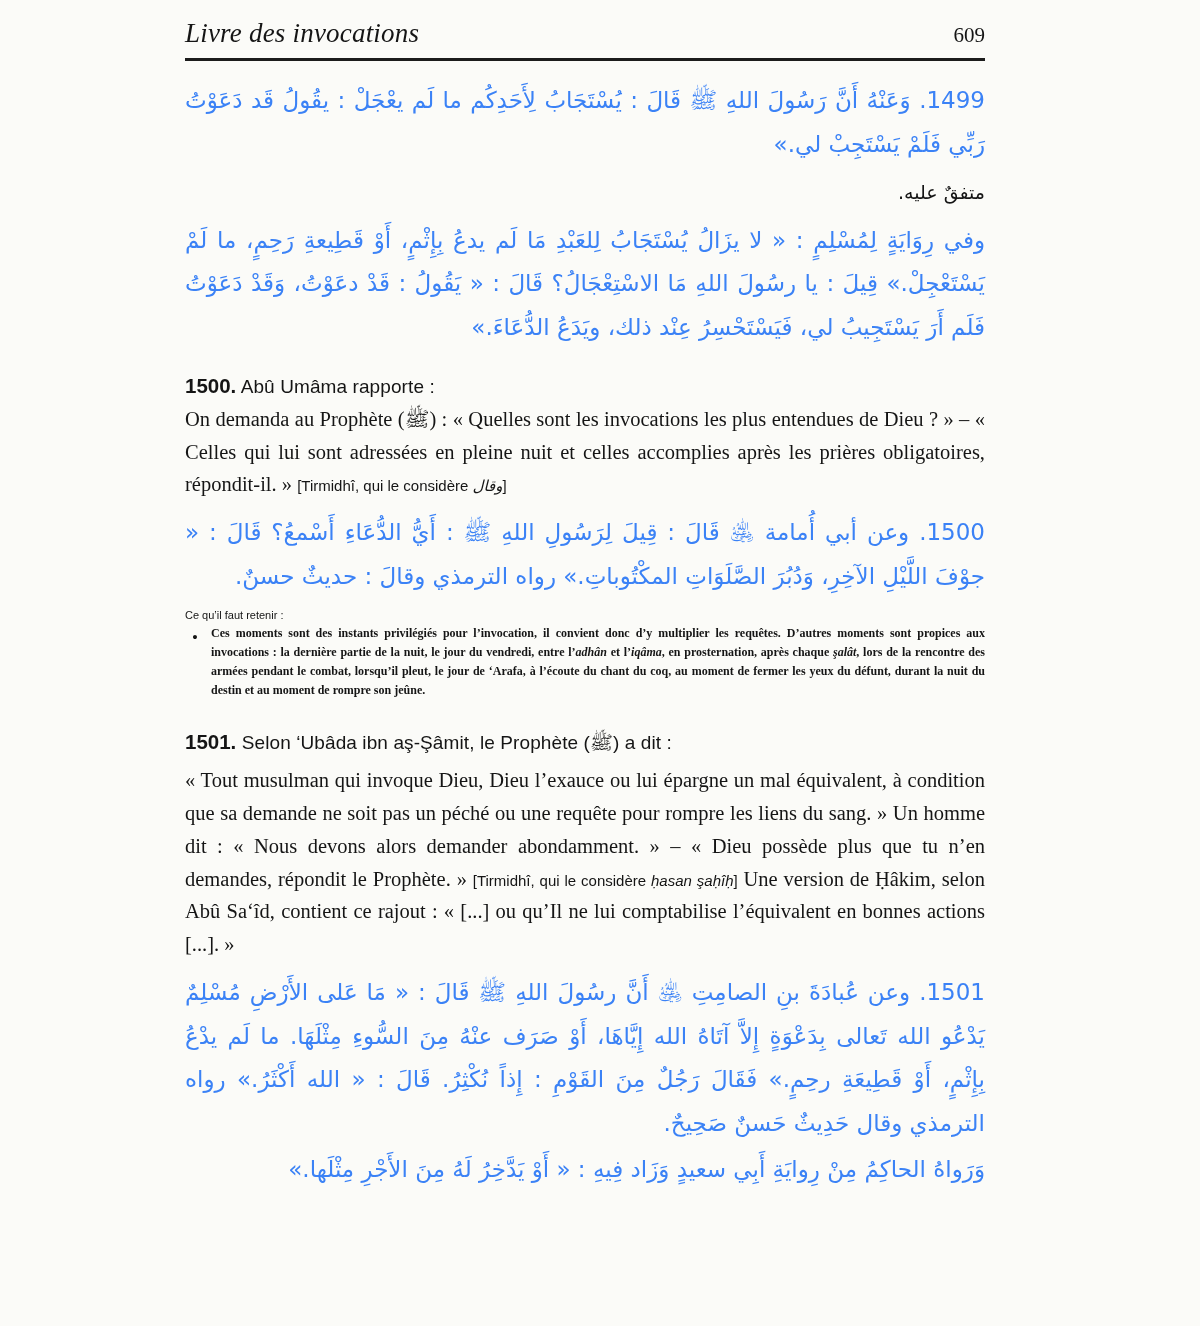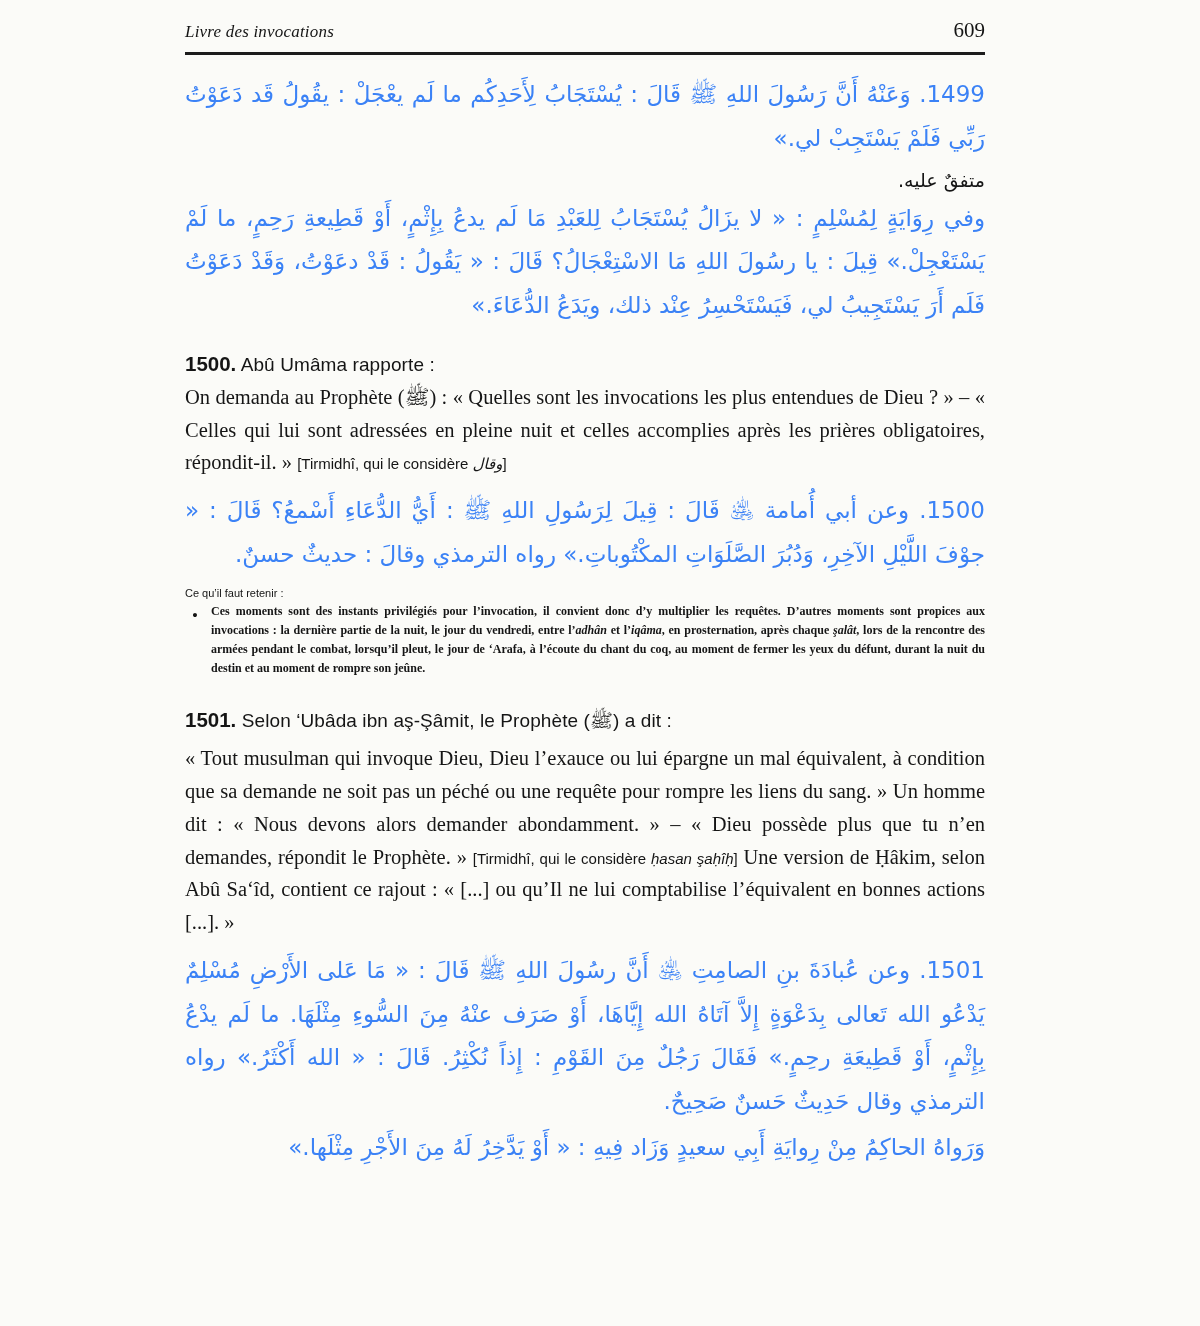--- a/index.html
+++ b/index.html
@@ -15,21 +15,21 @@
     padding: 18px 215px 0 185px;
   }
   
   .running-head {
     display: flex; justify-content: space-between; align-items: baseline;
     padding-bottom: 9px;
     border-bottom: 3px solid #1c1c1c;
   }
   .book-title {
     font-style: italic;
-    font-size: 17px;
+    font-size: 27px;
     letter-spacing: .2px;
     font-family: Liberation Serif, serif;
   }
   .page-num { font-size: 21px; }
   
   .fr {
     font-size: 20.5px;
     line-height: 1.6;
     text-align: justify;
   }
@@ -44,23 +44,23 @@
     text-align-last: right;
     color: #3b82f6;
   }
   .ar-main-1499 { margin-top: 18px; }
   .ar-grading {
     direction: rtl;
     font-family: "DejaVu Sans", sans-serif;
     font-size: 19px;
     line-height: 1.7;
     text-align: right;
-    margin-top: 4px;
+    margin-top: 10px;
   }
-  .ar-muslim { }
+  .ar-muslim { margin-top: 10px; }
   
   .section-1500 { margin-top: 24px; }
   .section-1501 { margin-top: 30px; }
   .hadith-heading {
     font-family: "Liberation Sans", sans-serif;
     font-weight: normal;
     font-size: 19px;
     margin-bottom: 5px;
     letter-spacing: .1px;
   }

